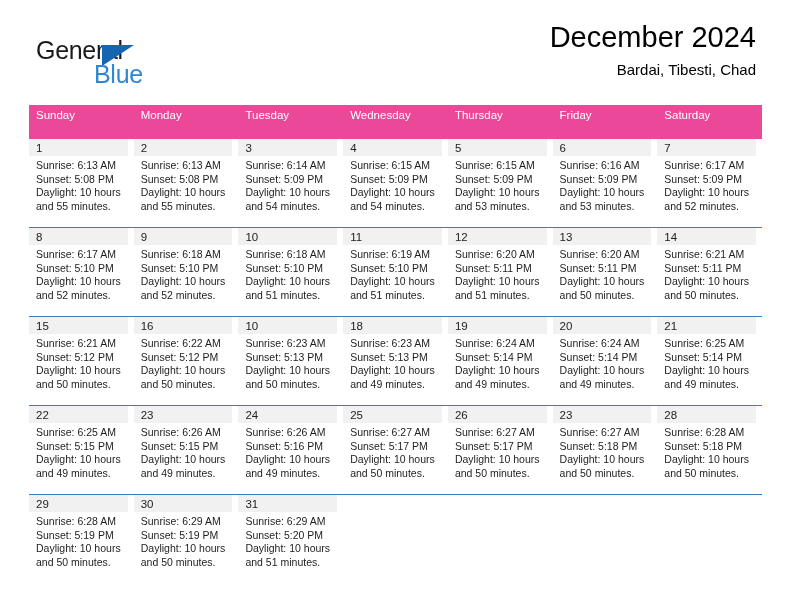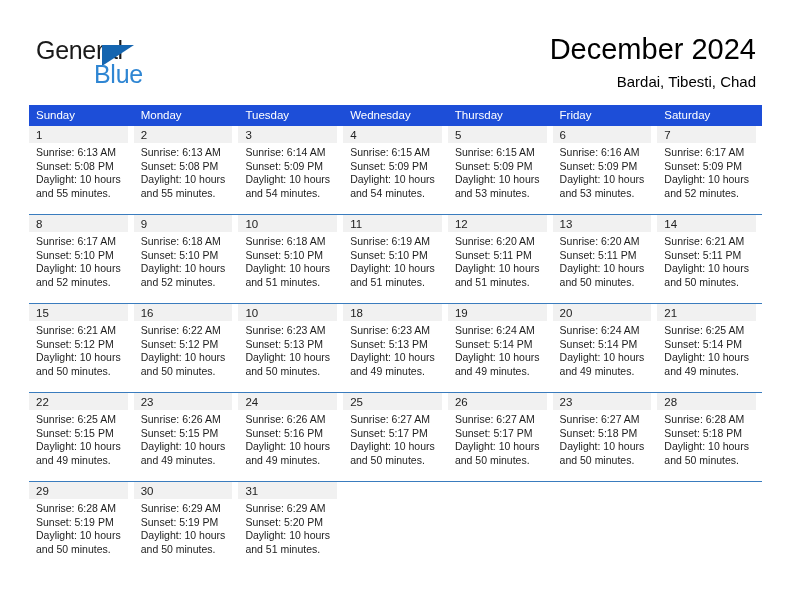--- a/index.html
+++ b/index.html
@@ -63,21 +63,21 @@
     top: 24px;
     font-size: 25px;
     letter-spacing: -0.3px;
     color: #2f86d3;
     font-family: "Liberation Sans", sans-serif;
   }
 
   .title-block {
     position: absolute;
     right: 36px;
-    top: 32px;
+    top: 20px;
     text-align: right;
   }
   .cal-title {
     font-size: 29px;
     color: #000000;
     line-height: 34px;
     white-space: nowrap;
   }
   .cal-subtitle {
     font-size: 15px;
@@ -91,23 +91,22 @@
   .calendar {
     position: absolute;
     left: 29px;
     top: 105px;
     width: 733px;
   }
 
   .weekday-row {
     display: flex;
     width: 100%;
-    background: #1d4ed8;
-    height: 21px;
-    justify-content: flex-end;
+    background: #ec4899;
+    height: 34px;
   }
   .weekday {
     flex: 1 1 0;
     box-sizing: border-box;
     padding: 3px 0 0 7px;
     font-size: 11.5px;
     color: #ffffff;
     line-height: 14px;
     white-space: nowrap;
   }

